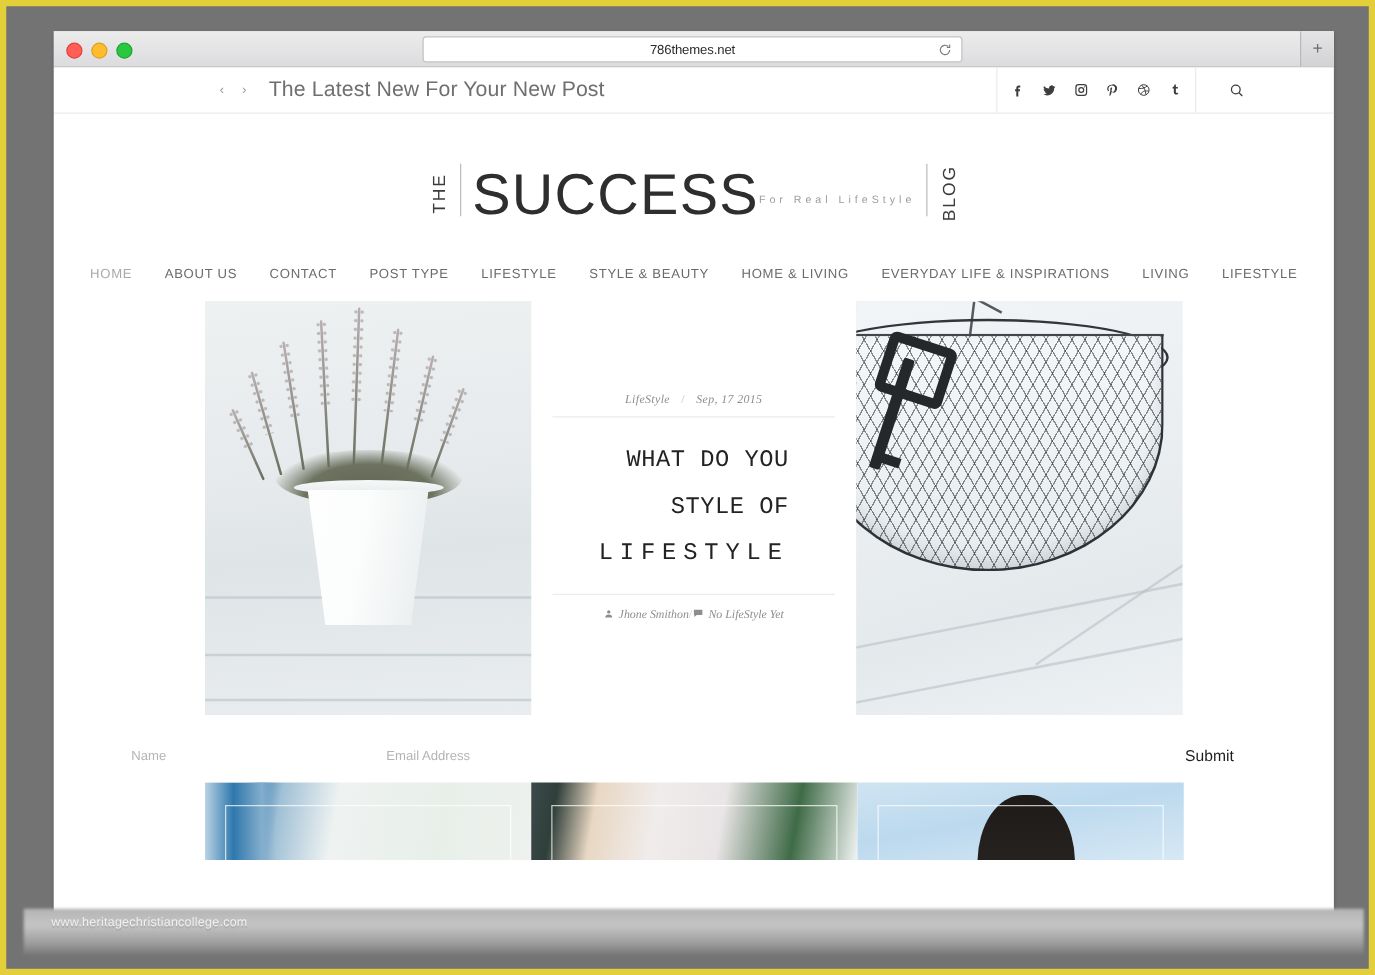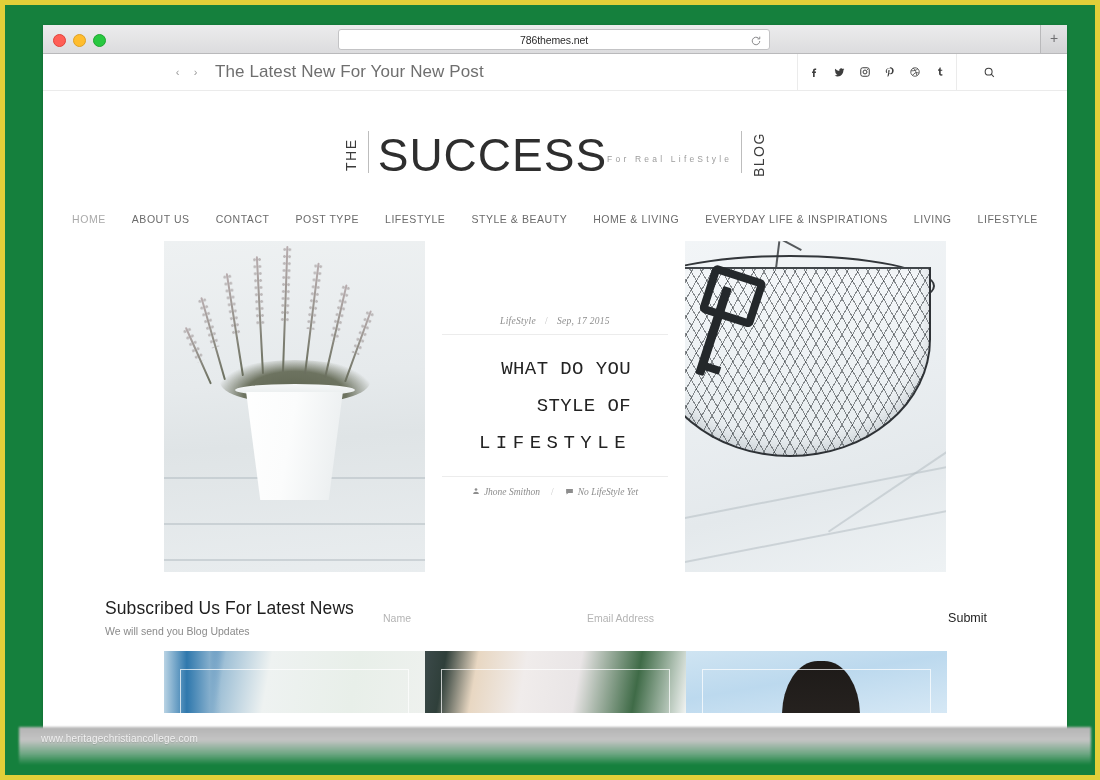--- a/index.html
+++ b/index.html
@@ -16,21 +16,21 @@
     position: relative;
   }
 
   
   #frame {
     position: absolute;
     left: 0; top: 0;
     width: 1100px; height: 780px;
     box-sizing: border-box;
     border: 5px solid #e2cf39;
-    background: #15803d;
+    background: #737373;
   }
 
   
   #browser {
     position: absolute;
     left: 38px;
     top: 20px;
     width: 1024px;
     height: 705px;
     background: #ffffff;
@@ -277,21 +277,21 @@
   }
   .post-title .spaced {
     letter-spacing: 5.5px;
   }
   .post-byline {
     font-size: 9.5px;
     color: #8d8d8d;
     font-family: "Liberation Serif", serif;
     font-style: italic;
     display: flex;
-    gap: 11px;
+    gap: 0;
     align-items: center;
     margin-top: 10px;
   }
   .post-byline .sep { color: #c9c9c9; font-style: normal; }
   .byl { display: flex; align-items: center; gap: 4px; }
 
   
   .photo-plant {
     position: absolute; inset: 0;
     background:
@@ -666,24 +666,20 @@
             <div class="basket"></div>
             <div class="key"></div>
             <div class="plank" style="top:248px; transform:rotate(-11deg)"></div>
             <div class="plank" style="top:292px; transform:rotate(-11deg)"></div>
             <div class="plank" style="top:246px; left:130px; width:60%; transform:rotate(-34deg)"></div>
           </div>
         </div>
       </div>
 
       <div class="subscribe">
-        <div class="sub-left">
-          <div class="sub-title">Subscribed Us For Latest News</div>
-          <div class="sub-sub">We will send you Blog Updates</div>
-        </div>
         <input class="sub-field" type="text" placeholder="Name" style="">
         <input class="sub-field" type="text" placeholder="Email Address" style="">
         <button class="sub-submit">Submit</button>
       </div>
 
       <div class="cards">
         <div class="card c1">
           <div class="blur-l"></div>
           <div class="overlay-box"></div>
         </div>

